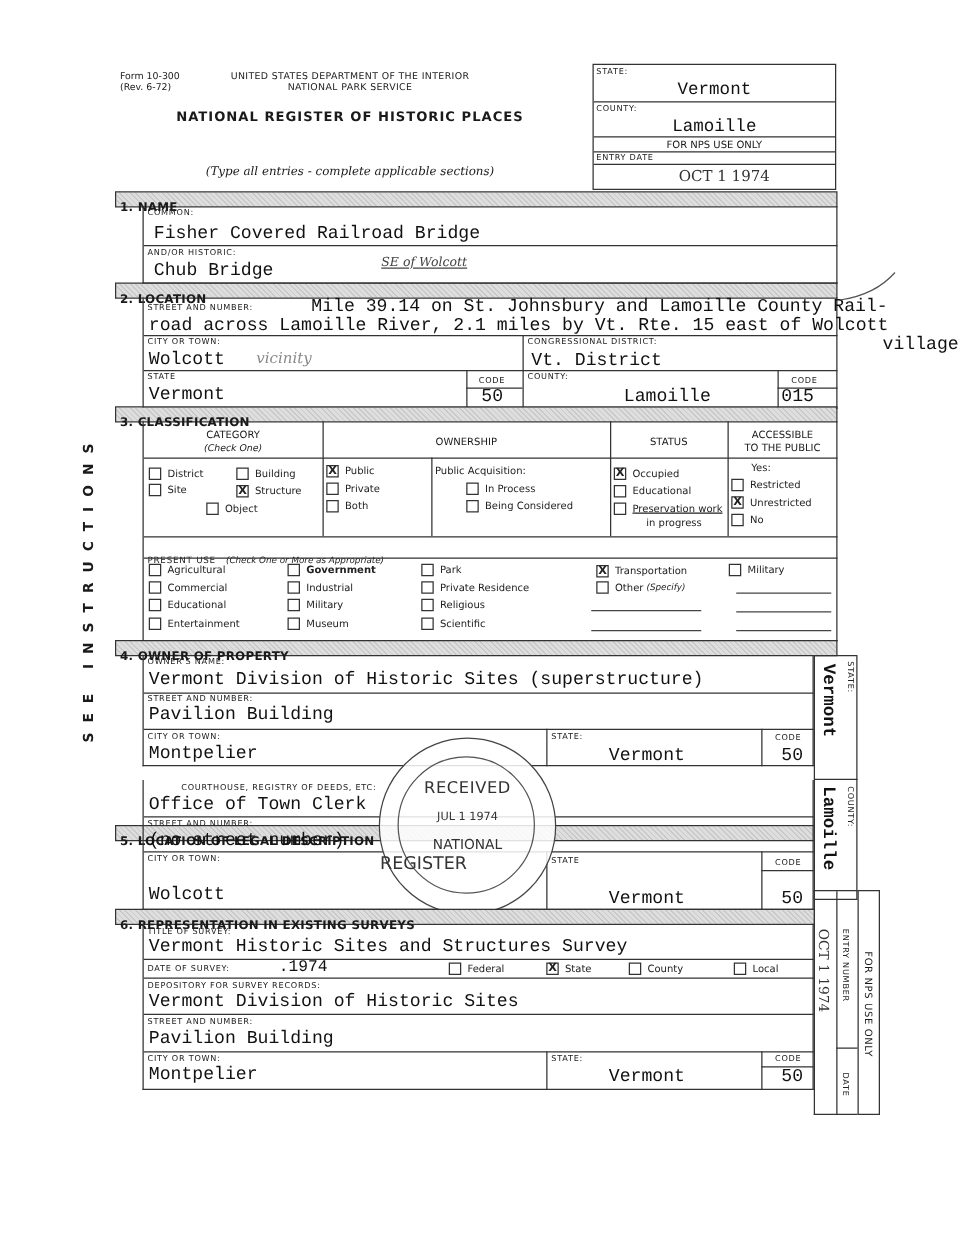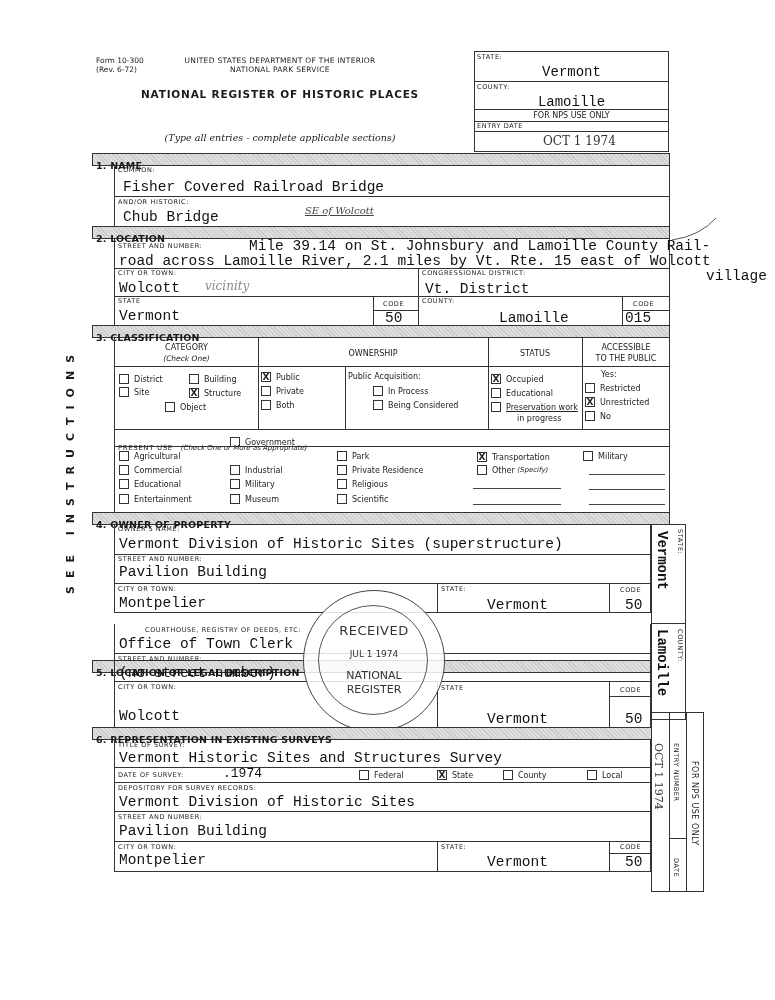--- a/index.html
+++ b/index.html
@@ -138,21 +138,21 @@
     <span class="lbl" style="font-size:7px;">PRESENT USE</span>
     <span class="sans" style="font-size:7px;font-style:italic;margin-left:3px;">(Check One or More as Appropriate)</span>
   </div>
   <div class="hl" style="left:0;width:555px;top:109px;"></div>
 
   <div class="opt" style="left:4px;top:114px;"><span class="cb"></span><span class="t">Agricultural</span></div>
   <div class="opt" style="left:4px;top:128px;"><span class="cb"></span><span class="t">Commercial</span></div>
   <div class="opt" style="left:4px;top:142px;"><span class="cb"></span><span class="t">Educational</span></div>
   <div class="opt" style="left:4px;top:157px;"><span class="cb"></span><span class="t">Entertainment</span></div>
 
-  <div class="opt" style="left:115px;top:100px;"><span class="cb"></span><span class="t">Government</span></div>
+  <div class="opt" style="left:115px;top:114px;font-weight:bold;"><span class="cb"></span><span class="t">Government</span></div>
   <div class="opt" style="left:115px;top:128px;"><span class="cb"></span><span class="t">Industrial</span></div>
   <div class="opt" style="left:115px;top:142px;"><span class="cb"></span><span class="t">Military</span></div>
   <div class="opt" style="left:115px;top:157px;"><span class="cb"></span><span class="t">Museum</span></div>
 
   <div class="opt" style="left:222px;top:114px;"><span class="cb"></span><span class="t">Park</span></div>
   <div class="opt" style="left:222px;top:128px;"><span class="cb"></span><span class="t">Private Residence</span></div>
   <div class="opt" style="left:222px;top:142px;"><span class="cb"></span><span class="t">Religious</span></div>
   <div class="opt" style="left:222px;top:157px;"><span class="cb"></span><span class="t">Scientific</span></div>
 
   <div class="opt" style="left:362px;top:115px;"><span class="cb">X</span><span class="t">Transportation</span></div>
@@ -209,21 +209,21 @@
   <div class="abs lbl" style="left:505px;top:62px;">CODE</div>
   <div class="hl" style="left:494px;width:42px;top:72px;"></div>
   <div class="abs val" style="left:510px;top:87px;">50</div>
 </div>
 
 <div class="abs" style="left:303px;top:590px;width:140px;height:140px;border-radius:50%;border:1.5px solid #444;background:rgba(255,255,255,0.85);">
   <div class="abs" style="left:14px;top:14px;width:108px;height:108px;border-radius:50%;border:1px solid #555;"></div>
   <div class="abs sans" style="left:0;width:140px;top:32px;text-align:center;font-size:13px;color:#333;letter-spacing:0.5px;">RECEIVED</div>
   <div class="abs sans" style="left:0;width:140px;top:58px;text-align:center;font-size:9px;color:#333;">JUL 1 1974</div>
   <div class="abs sans" style="left:0;width:140px;top:78px;text-align:center;font-size:11px;color:#333;">NATIONAL</div>
-  <div class="abs sans" style="left:0;width:140px;top:92px;text-align:center;font-size:11px;color:#333;">REGISTER</div>
+  <div class="abs sans" style="left:0;width:140px;top:92px;font-size:14px;color:#333;">REGISTER</div>
 </div>
 
 <div class="abs bar" style="left:92px;top:727px;width:560px;height:13px;"><span>6.  REPRESENTATION IN EXISTING SURVEYS</span></div>
 <div class="abs box" style="left:114px;top:739px;width:537px;height:133px;border-top:none;">
   <div class="abs lbl" style="left:3px;top:2px;">TITLE OF SURVEY:</div>
   <div class="abs val" style="left:4px;top:11px;">Vermont Historic Sites and Structures Survey</div>
   <div class="hl" style="left:0;width:536px;top:28px;"></div>
   <div class="abs lbl" style="left:3px;top:32px;">DATE OF SURVEY:</div>
   <div class="abs val" style="left:108px;top:27px;font-size:13px;">.1974</div>
   <div class="opt" style="left:244px;top:31px;"><span class="cb"></span><span class="t">Federal</span></div>

